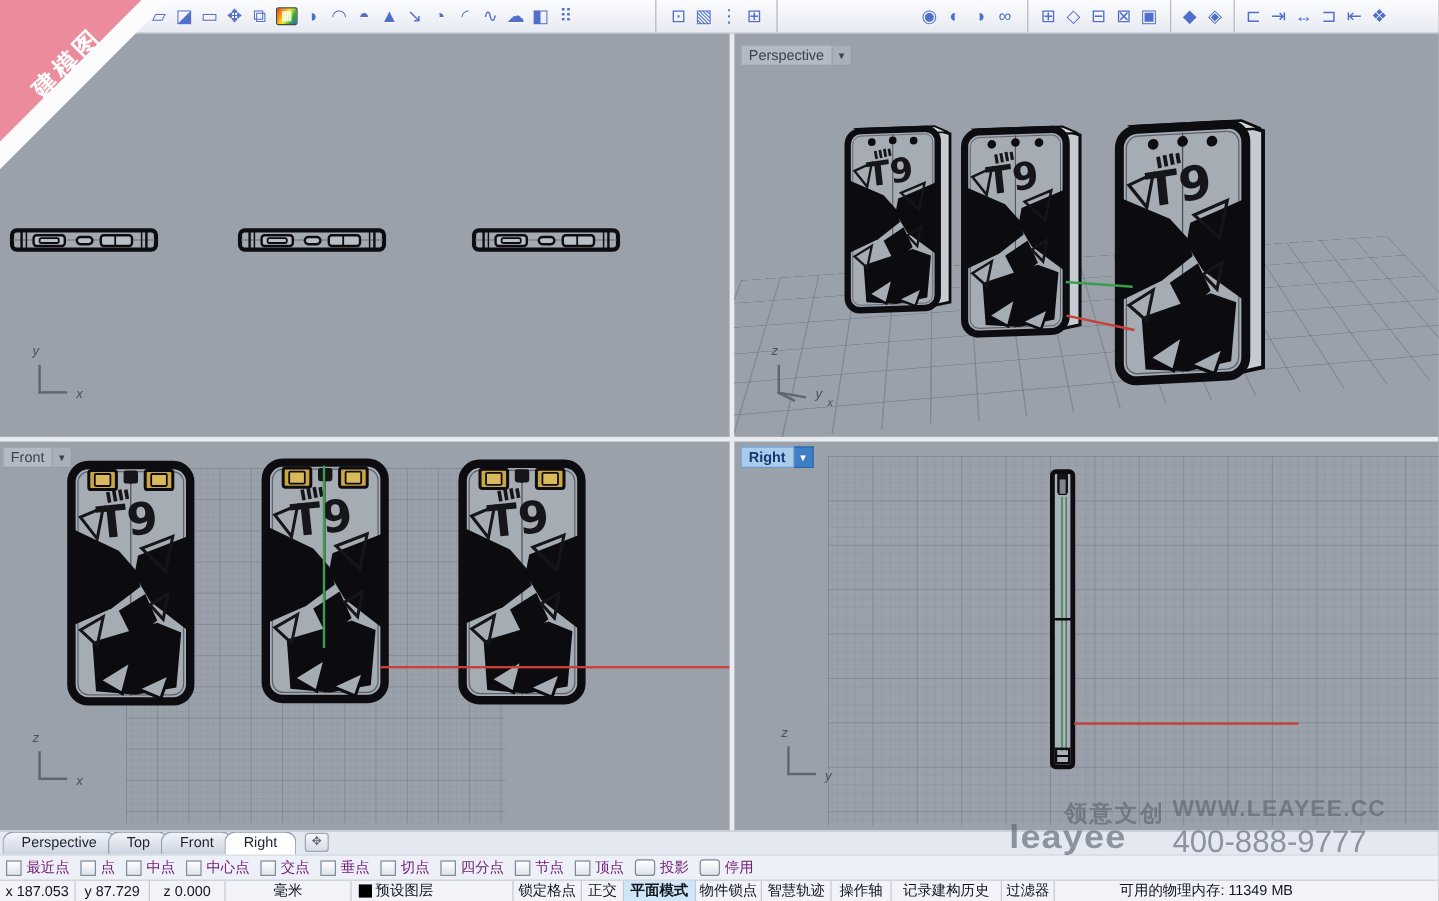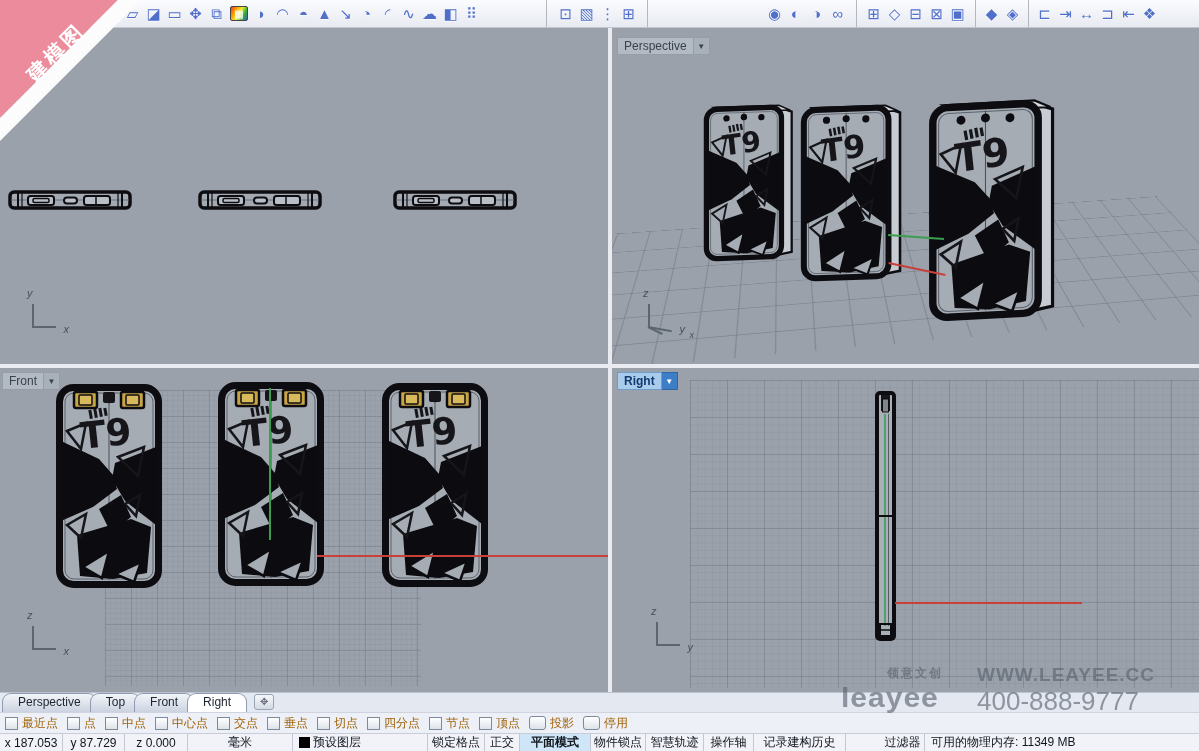--- a/index.html
+++ b/index.html
@@ -72,21 +72,21 @@
     border-top:1px solid #bcc2cd;display:flex;align-items:flex-end;padding-left:2px;box-sizing:border-box;}
   .tab{height:18px;line-height:17px;font-size:12px;color:#1c2430;padding:0 15px;
     background:linear-gradient(#f2f5f9,#ccd3e0);border:1px solid #8f9cb2;border-bottom:none;
     border-radius:9px 9px 0 0;margin-right:-7px;position:relative;cursor:pointer;}
   .tab.active{background:#fff;z-index:2;}
   .tab-add{width:18px;height:14px;margin:0 0 2px 14px;background:linear-gradient(#f5f7fa,#d5dbe5);
     border:1px solid #9aa5b8;border-radius:3px;font-size:10px;color:#667;text-align:center;line-height:13px;cursor:pointer;}
 
   #osnap{position:absolute;left:0;top:712px;width:1199px;height:21px;background:#edf0f7;
     border-top:1px solid #cfd4de;display:flex;align-items:center;padding-left:5px;
-    box-sizing:border-box;font-size:12px;color:#a16207;}
+    box-sizing:border-box;font-size:12px;color:#701a75;}
   .os-item{display:flex;align-items:center;margin-right:9px;cursor:pointer;}
   .cb{width:11px;height:11px;background:linear-gradient(#ffffff,#dde3ea);border:1px solid #7e8a99;margin-right:4px;}
   .cb.big{width:15px;height:12px;border-radius:3px;}
 
   #status{position:absolute;left:0;top:733px;width:1199px;height:18px;background:#f1f3f9;
     border-top:1px solid #c9cdd8;display:flex;font-size:12px;color:#10151c;box-sizing:border-box;}
   .seg{display:flex;align-items:center;justify-content:center;border-right:1px solid #c3c8d3;
     height:100%;box-sizing:border-box;white-space:nowrap;overflow:hidden;}
   .seg.left{justify-content:flex-start;padding-left:6px;}
   .seg.active{background:#cfe6f8;font-weight:bold;}
@@ -97,21 +97,21 @@
   #banner .tri{position:absolute;inset:0;background:#ec8b9b;
     clip-path:polygon(0 0,118px 0,0 118px);}
   #banner .stripe{position:absolute;inset:0;background:#fcfcfd;
     clip-path:polygon(118px 0,141px 0,0 141px,0 118px);}
   #banner .btext{position:absolute;left:-7px;top:39px;width:126px;text-align:center;
     transform:rotate(-45deg);color:#fff;font-size:21px;font-weight:bold;letter-spacing:3px;}
 
   #watermark{position:absolute;left:835px;top:664px;width:345px;height:66px;z-index:40;
     color:rgba(88,97,108,.62);pointer-events:none;}
   #watermark span{position:absolute;white-space:nowrap;}
-  .wm-cn{left:52px;top:1px;font-size:12px;font-weight:bold;letter-spacing:2px;}
+  .wm-cn{left:52px;top:1px;font-size:19px;font-weight:bold;letter-spacing:2px;}
   .wm-url{left:142px;top:0;font-size:19px;font-weight:bold;letter-spacing:1px;}
   .wm-logo{left:6px;top:17px;font-size:30px;font-weight:bold;letter-spacing:1px;transform:scaleY(.92);}
   .wm-phone{left:142px;top:22px;font-size:26px;}
 </style>
 </head>
 <body>
 
 <div id="app">
 
   <svg width="0" height="0" style="position:absolute">
@@ -402,39 +402,39 @@
       <div class="seg left" style="width: 135px; flex: 0 0 auto; align-items: center;">
         <span class="swatch"></span>
         <span>预设图层</span>
       </div>
       <div class="seg" style="width: 57px; flex: 0 0 auto;">
         <span>锁定格点</span>
       </div>
       <div class="seg" style="width: 35px; flex: 0 0 auto;">
         <span>正交</span>
       </div>
-      <div class="seg active" style="width: 71px; flex: 0 0 auto;">
+      <div class="seg active" style="width: 60px; flex: 0 0 auto;">
         <span>平面模式</span>
       </div>
       <div class="seg" style="width: 55px; flex: 0 0 auto;">
         <span>物件锁点</span>
       </div>
       <div class="seg" style="width: 58px; flex: 0 0 auto; text-align: center;">
         <span>智慧轨迹</span>
       </div>
       <div class="seg" style="width: 50px; flex: 0 0 auto; text-align: center;">
         <span>操作轴</span>
       </div>
       <div class="seg" style="width: 92px; flex: 0 0 auto;">
         <span>记录建构历史</span>
       </div>
-      <div class="seg" style="width: 44px; flex: 0 0 auto; margin-left: 35px;">
+      <div class="seg" style="width: 44px; flex: 0 0 auto;">
         <span>过滤器</span>
       </div>
-      <div class="seg left" style="flex: 1 1 0%; border-right: none;">
+      <div class="seg left" style="flex: 1 1 0%; border-right: none; margin-left: 48px;">
         <span>可用的物理内存: 11349 MB</span>
       </div>
     </div>
 
   <div id="banner">
     <div class="tri"></div>
     <div class="stripe"></div>
     <div class="btext">建模图</div>
   </div>
 

